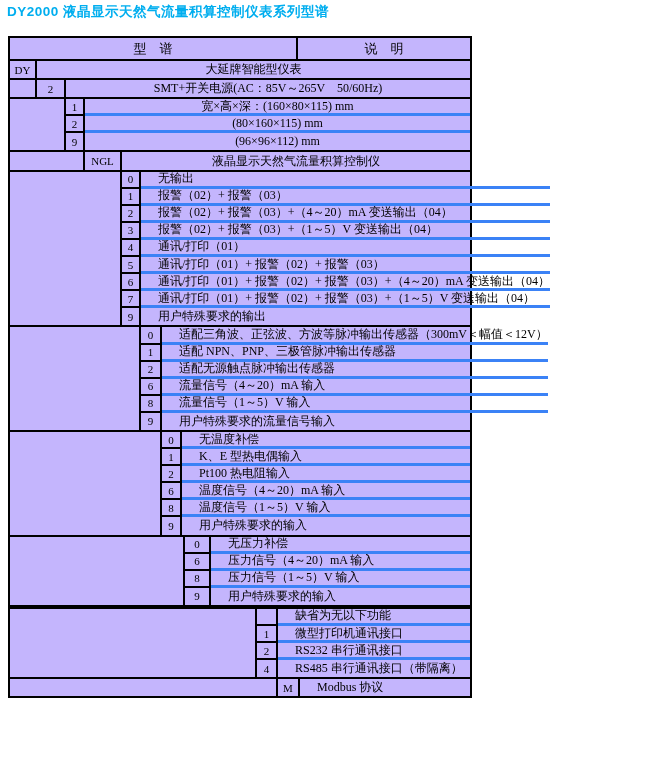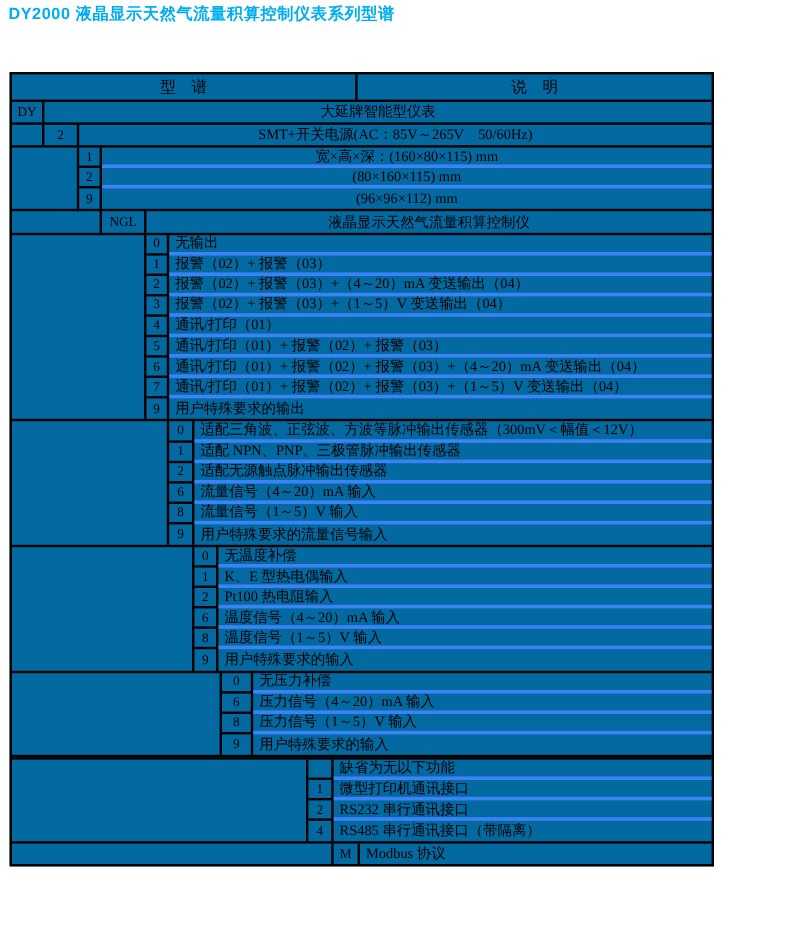--- a/index.html
+++ b/index.html
@@ -15,24 +15,23 @@
     font-family: "Liberation Sans", "DejaVu Sans", sans-serif;
     font-weight: bold;
     font-size: 13.5px;
     letter-spacing: 0.5px;
     color: #00aeef;
     white-space: nowrap;
   }
   .model-table {
     position: absolute;
     left: 8px; top: 36px;
-    width: 587px;
+    width: 464px;
     border: 2px solid #000;
-    background: #0369a1;
-    margin-top: 24px;
+    background: #c4b5fd;
   }
   .thead { display: flex; height: 21px; font-size: 13px; }
   .h-cell { display: flex; align-items: center; justify-content: center; white-space: nowrap; }
   .h-left  { width: 288px; border-right: 2px solid #000; }
   .h-right { flex: 1; font-family: Liberation Serif, serif; }
   .section { display: flex; border-top: 2px solid #000; }
   .spacer  { flex: none; border-right: 2px solid #000; }
   .rows    { flex: 1; display: flex; flex-direction: column; }
   .row     { display: flex; height: 17.1px; }
   .code {
@@ -45,21 +44,21 @@
   }
   .desc {
     flex: 1;
     border-bottom: 3px solid #3b82f6;
     display: flex; align-items: center;
     font-size: 12px;
     white-space: nowrap;
     overflow: hidden;
   }
   .row.last .code, .row.last .desc { border-bottom: none; }
-  .desc.left   { padding-left: 5px; }
+  .desc.left   { padding-left: 17px; }
   .desc.center { justify-content: center; }
 </style>
 </head>
 <body>
 
 <div class="page-title">DY2000 液晶显示天然气流量积算控制仪表系列型谱</div>
 
 <div class="model-table">
   <div class="thead">
     <div class="h-cell h-left">型　谱</div>

